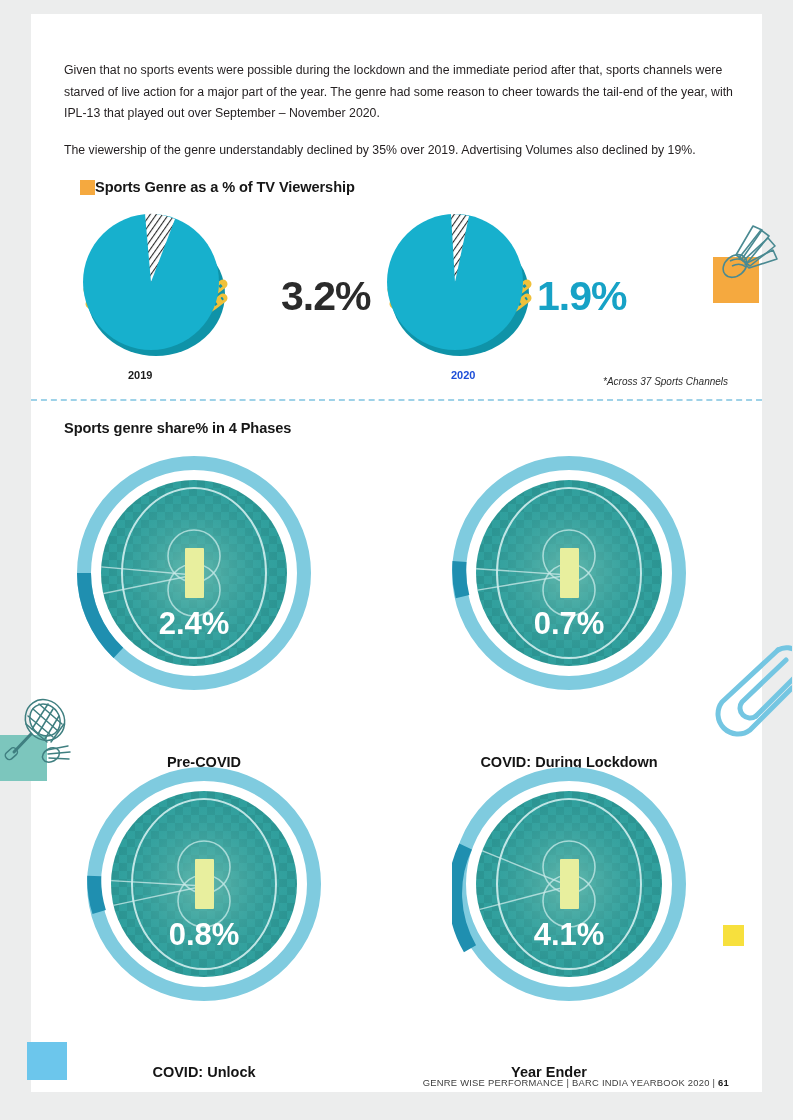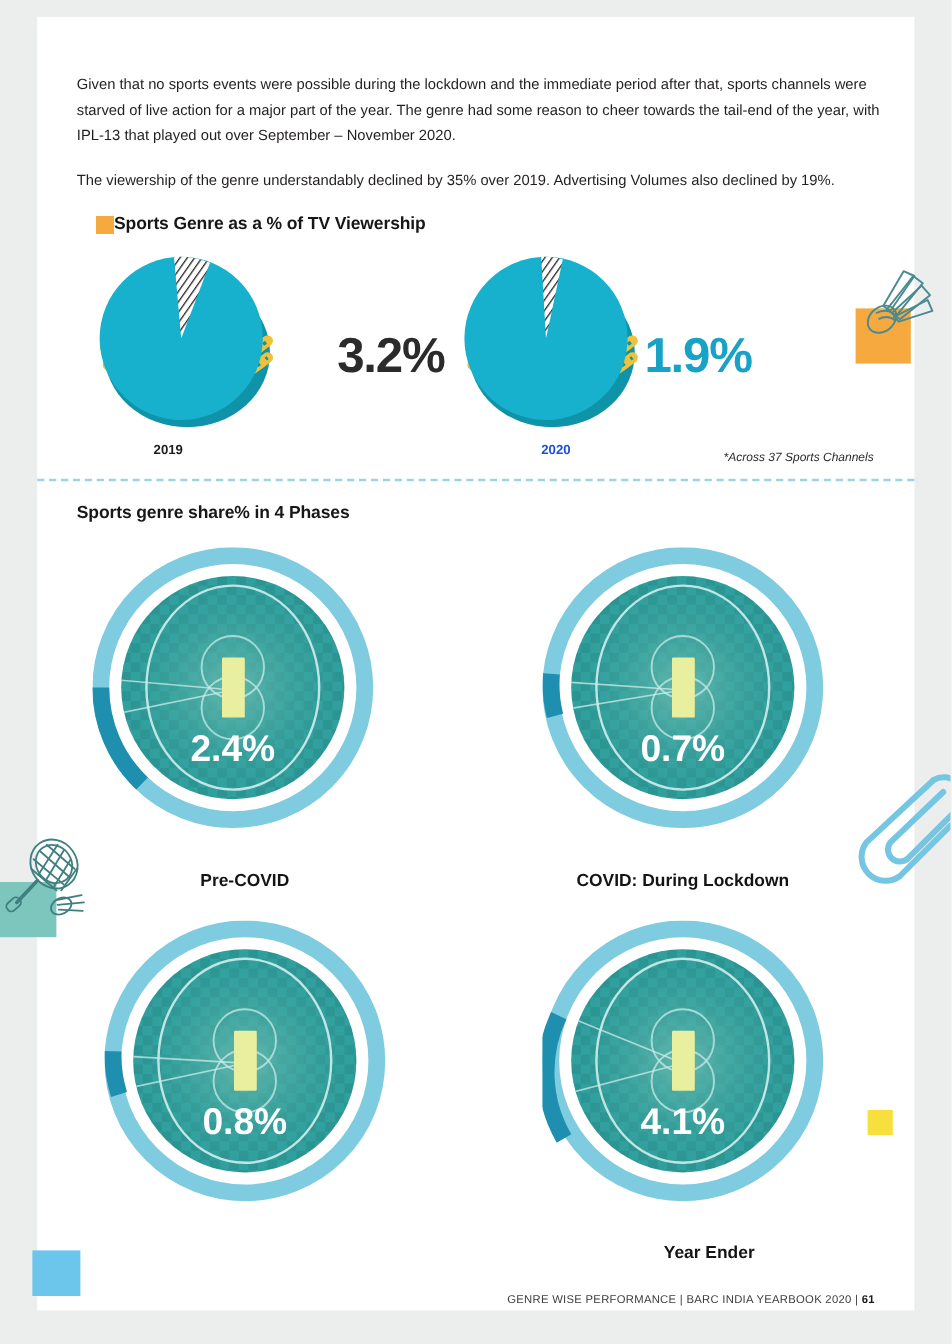--- a/index.html
+++ b/index.html
@@ -82,26 +82,26 @@
   
   .donut{position:absolute;width:234px;height:234px;}
   #donut0{left:46px;top:442px;}
   #donut1{left:421px;top:442px;}
   #donut2{left:56px;top:753px;}
   #donut3{left:421px;top:753px;}
 
   .donut-label{
     position:absolute;
     width:234px;text-align:center;
-    font-size:14.5px;font-weight:bold;color:#141414;
+    font-size:14.5px;font-weight:bold;color:#141414;margin-top:28px;
   }
   #lab0{left:56px;top:712px;}
   #lab1{left:421px;top:712px;}
   #lab2{left:56px;top:1022px;}
-  #lab3{left:443px;top:1022px;text-align:center;}
+  #lab3{left:401px;top:1022px;text-align:center;}
 
   
   #footer{
     position:absolute;left:0;top:1063px;width:698px;
     text-align:right;
     font-size:9.4px;letter-spacing:.25px;color:#3d3d3d;
   }
   #footer b{color:#1a1a1a;}
 </style>
 </head>
@@ -255,20 +255,21 @@
         <ellipse cx="117" cy="117" rx="72" ry="85" fill="none" stroke="#d9f2f2" stroke-width="2" opacity=".85"></ellipse>
         <circle cx="117" cy="100" r="26" fill="none" stroke="#bfe6e3" stroke-width="1.6" opacity=".8"></circle>
         <circle cx="117" cy="134" r="26" fill="none" stroke="#bfe6e3" stroke-width="1.6" opacity=".8"></circle>
         <line x1="14" y1="113" x2="117" y2="119" stroke="#cfeceb" stroke-width="1.4" opacity=".75"></line>
         <line x1="14" y1="141" x2="117" y2="119" stroke="#cfeceb" stroke-width="1.4" opacity=".75"></line>
         <rect x="108" y="92" width="19" height="50" rx="1" fill="#e8ef9e"></rect>
       </g>
       <text x="117" y="178" text-anchor="middle" fill="#ffffff" font-family="Liberation Sans, sans-serif" font-size="31" font-weight="bold">0.8%</text>
     </svg>
   </div>
+  <div class="donut-label" id="lab2">COVID: Unlock</div>
 
   <div class="donut" id="donut3">
     <svg viewBox="0 0 234 234" width="234" height="234">
       <defs>
         <pattern id="fld3" width="16" height="16" patternUnits="userSpaceOnUse">
           <rect width="16" height="16" fill="#2f9f9d"></rect>
           <rect width="8" height="8" fill="#2a9391"></rect>
           <rect x="8" y="8" width="8" height="8" fill="#2a9391"></rect>
         </pattern>
         <radialGradient id="glow3" cx="50%" cy="50%" r="55%">

